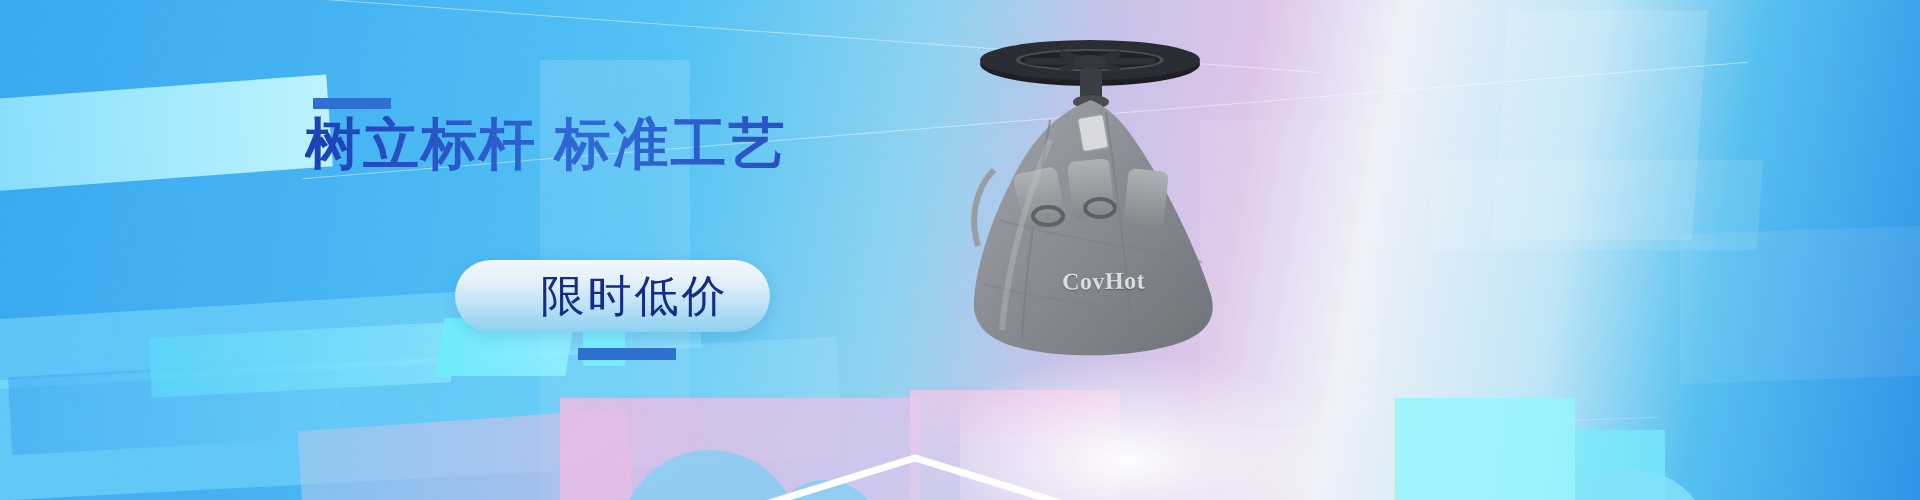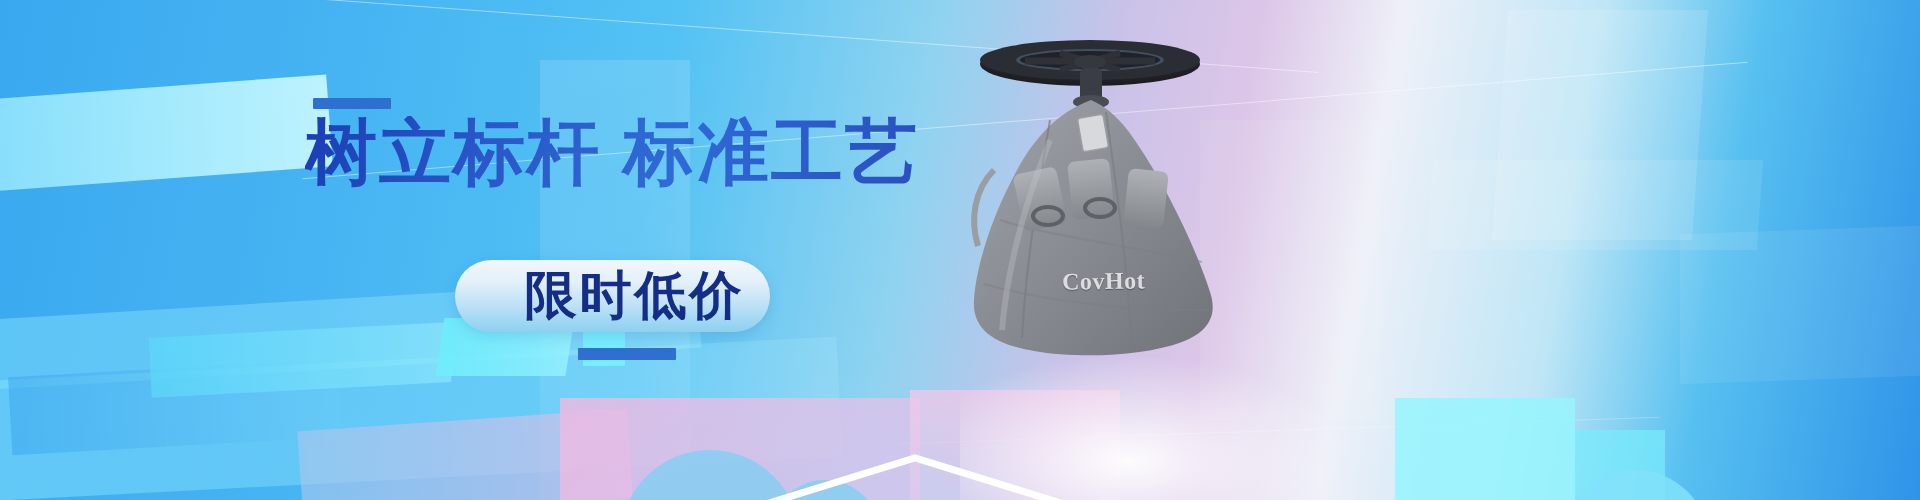--- a/index.html
+++ b/index.html
@@ -91,42 +91,42 @@
   .chev{position:absolute;left:730px;top:452px;width:370px;height:60px;}
   .chev svg{display:block;}
 
   
   .dash{
     position:absolute;left:313px;top:98px;width:78px;height:11px;
     background:#2f6fd0;border-radius:1px;
   }
   .headline{
     position:absolute;left:305px;top:116px;
-    font-size:72px;line-height:1;font-weight:700;
+    font-size:56px;line-height:1;font-weight:700;
     letter-spacing:2px;
     white-space:nowrap;
     background:linear-gradient(100deg,#1b3fb5 0%,#2a57c9 30%,#2f6ad6 60%,#2a4fc0 100%);
     -webkit-background-clip:text;background-clip:text;
     color:transparent;
     -webkit-text-fill-color:transparent;
   }
   .subtitle{
     position:absolute;left:395px;top:214px;
     font-size:31px;font-weight:700;letter-spacing:1px;
     color:#2f5fd8;white-space:nowrap;
   }
   .pill{
     position:absolute;left:455px;top:260px;
     width:315px;height:72px;border-radius:36px;
     background:linear-gradient(180deg,#f2f7fb 0%,#e4f0fa 30%,#bfe1f6 62%,#9bd6f2 88%,#8ed0ef 100%);
     box-shadow:0 4px 14px rgba(40,90,160,.18);
     display:flex;align-items:center;justify-content:center;
   }
   .pill-label{
-    font-size:52px;font-weight:700;letter-spacing:3px;
+    font-size:44px;font-weight:400;letter-spacing:3px;
     color:#142e86;white-space:nowrap;
     padding-left:44px;
   }
   .underbar{
     position:absolute;left:578px;top:348px;width:98px;height:12px;
     background:#2f6fd0;border-radius:1px;
   }
 
   
   .product{position:absolute;left:930px;top:20px;width:330px;height:350px;}

